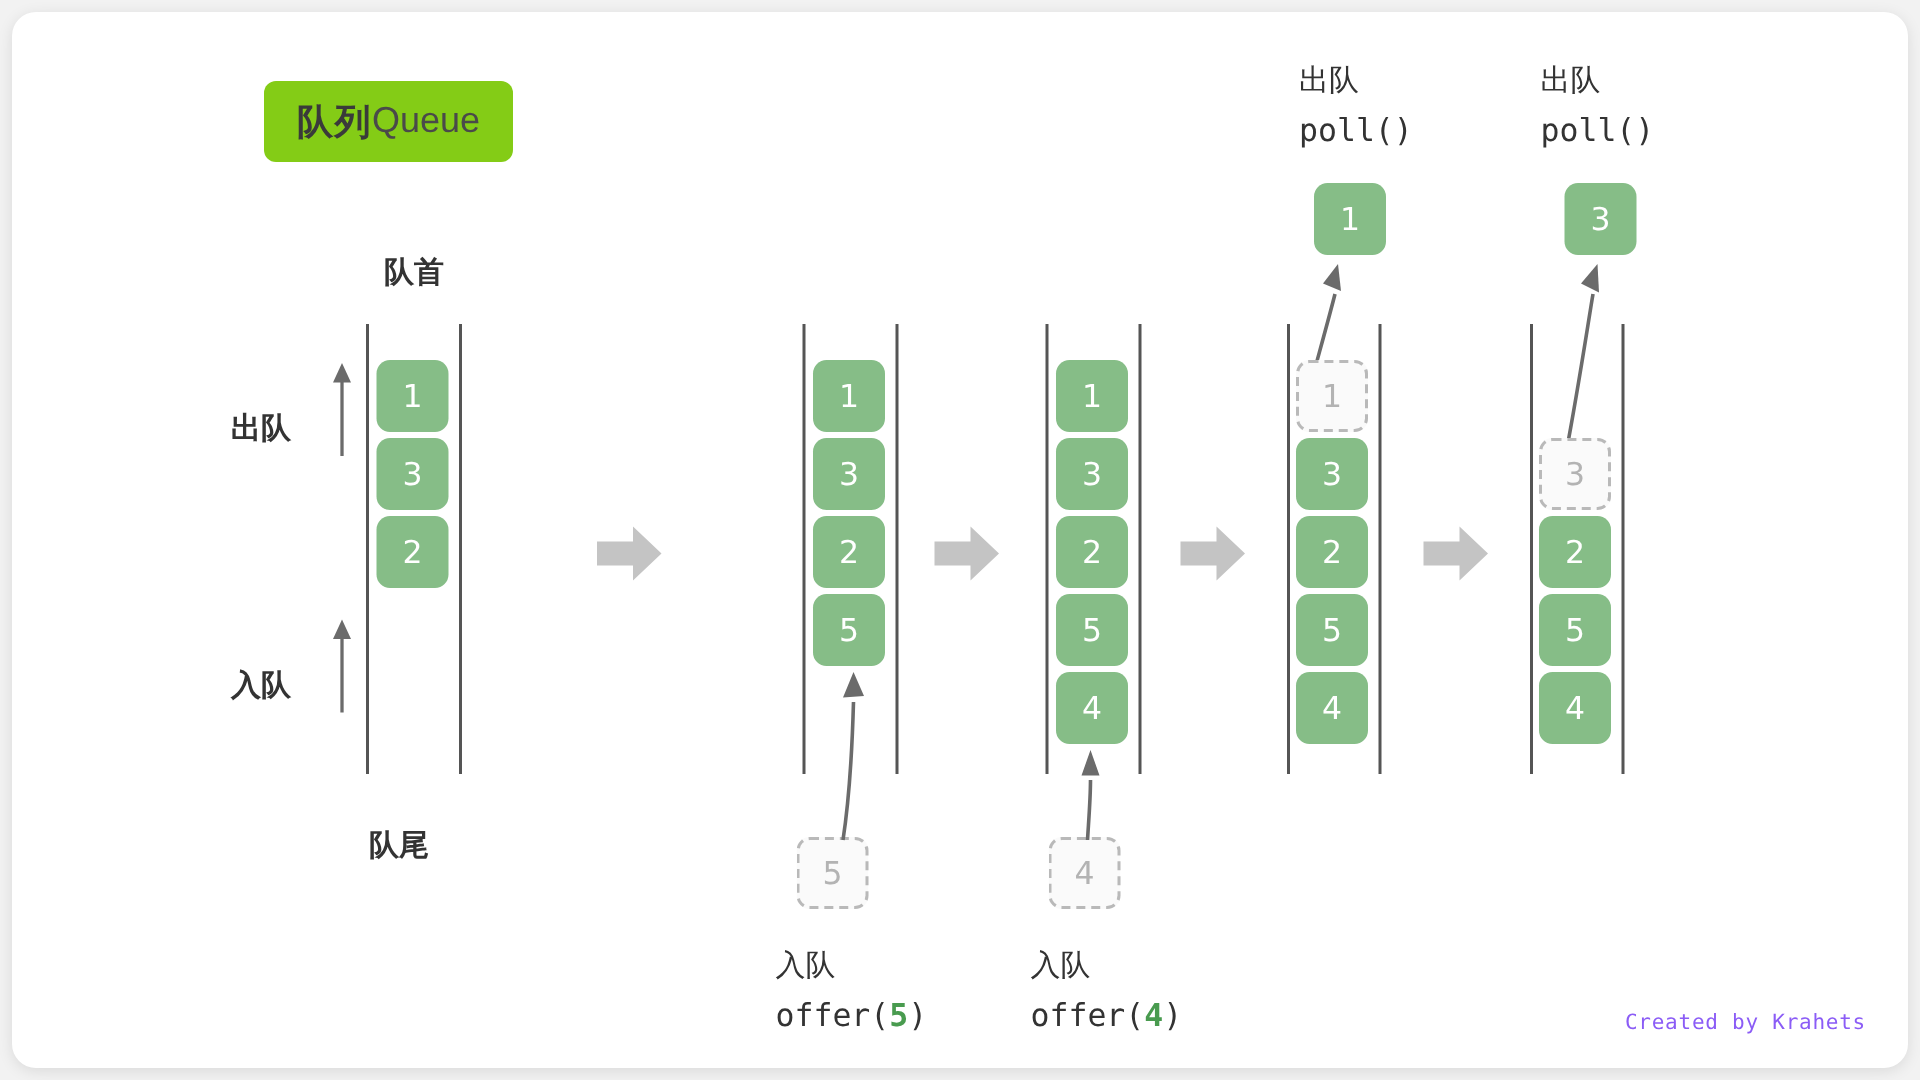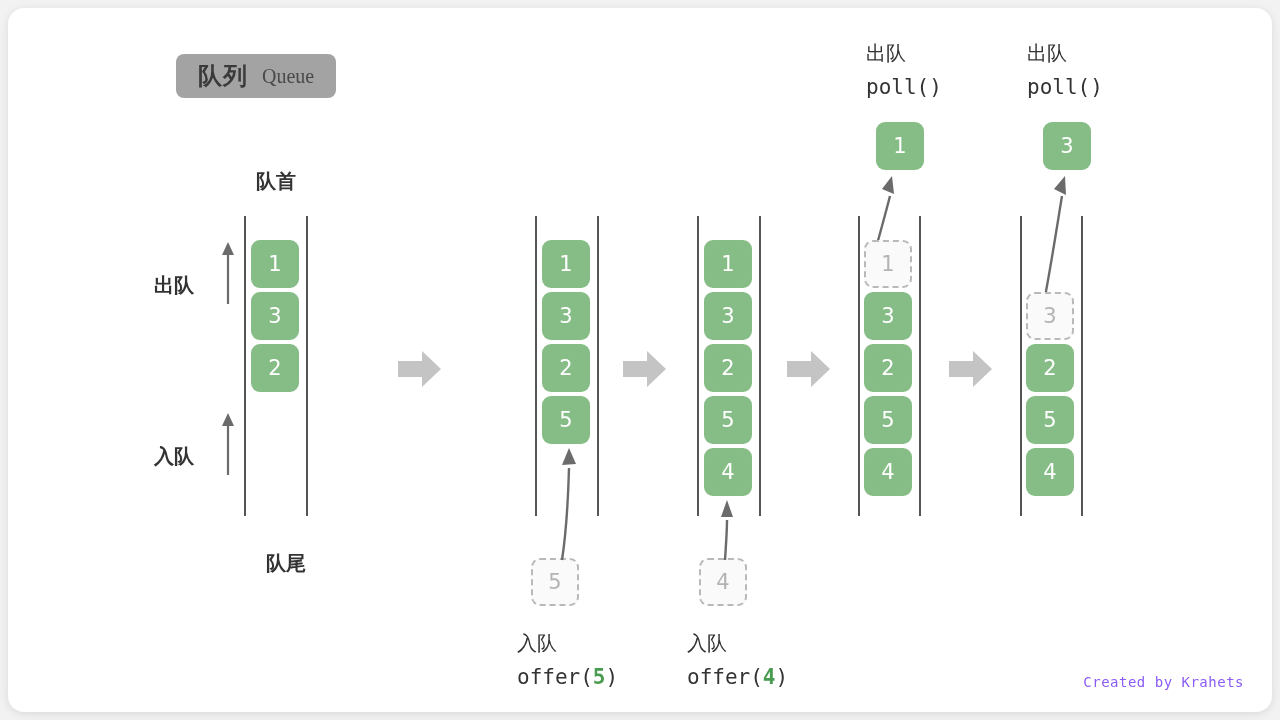--- a/index.html
+++ b/index.html
@@ -23,39 +23,38 @@
     border-radius: 16px;
     box-shadow: 0 2px 10px rgba(0,0,0,0.10);
     overflow: hidden;
   }
   .abs { position: absolute; }
 
   
   #title-badge {
     left: 168px;
     top: 46px;
-    height: 44px;
+    height: 54px;
     display: flex;
     align-items: center;
     padding: 0 22px;
-    background: #a3a3a3;
+    background: #84cc16;
     border-radius: 8px;
     box-sizing: border-box;
   }
   #title-badge .cn {
     font-size: 24px;
     font-weight: bold;
     color: #3a3a3a;
     letter-spacing: 1px;
   }
   #title-badge .en {
-    font-family: Liberation Serif, serif;
-    font-size: 20px;
+    font-family: Liberation Sans, sans-serif;
+    font-size: 24px;
     color: #4a4a4a;
-    margin-left: 14px;
   }
 
   
   .cn-bold {
     font-size: 20px;
     font-weight: bold;
     color: #333333;
     white-space: nowrap;
   }
   .caption {
@@ -124,21 +123,21 @@
 <body>
 
 <div id="card">
 
   <div id="title-badge" class="abs">
     <span class="cn">队列</span>
     <span class="en">Queue</span>
   </div>
 
   <div class="abs cn-bold" style="left:238px; top:160px; width:60px; text-align:center;">队首</div>
-  <div class="abs cn-bold" style="left:238px; top:542px; width:60px; text-align:right;">队尾</div>
+  <div class="abs cn-bold" style="left:228px; top:542px; width:60px; text-align:center;">队尾</div>
 
   <div class="abs cn-bold" style="left:146px; top:264px;">出队</div>
   <div class="abs" style="left:212px; top:234px;">
     <svg width="16" height="62" viewBox="0 0 16 62">
       <line x1="8" y1="62" x2="8" y2="10" stroke="#6b6b6b" stroke-width="2.2"></line>
       <polygon points="8,0 14,13 2,13" fill="#6b6b6b"></polygon>
     </svg>
   </div>
 
   <div class="abs cn-bold" style="left:146px; top:435px;">入队</div>

